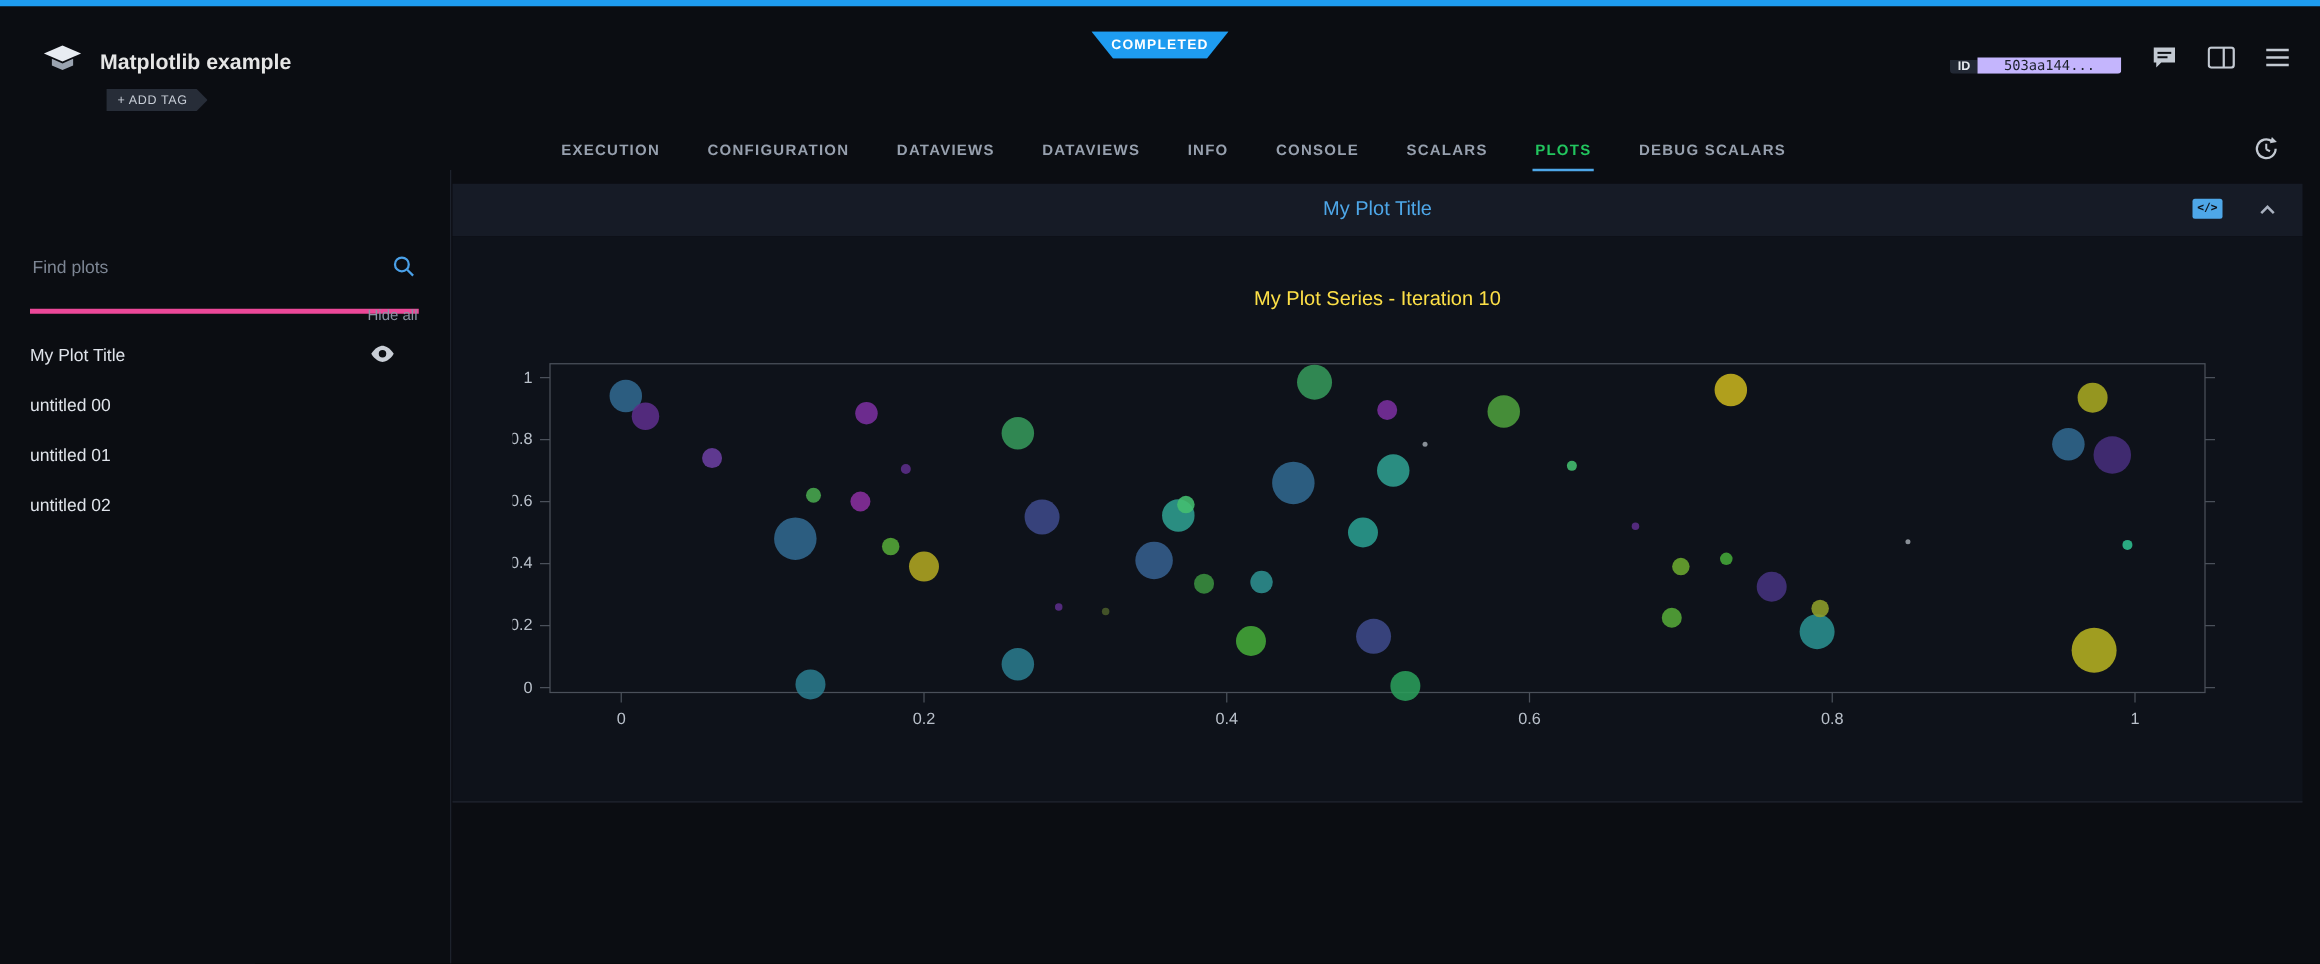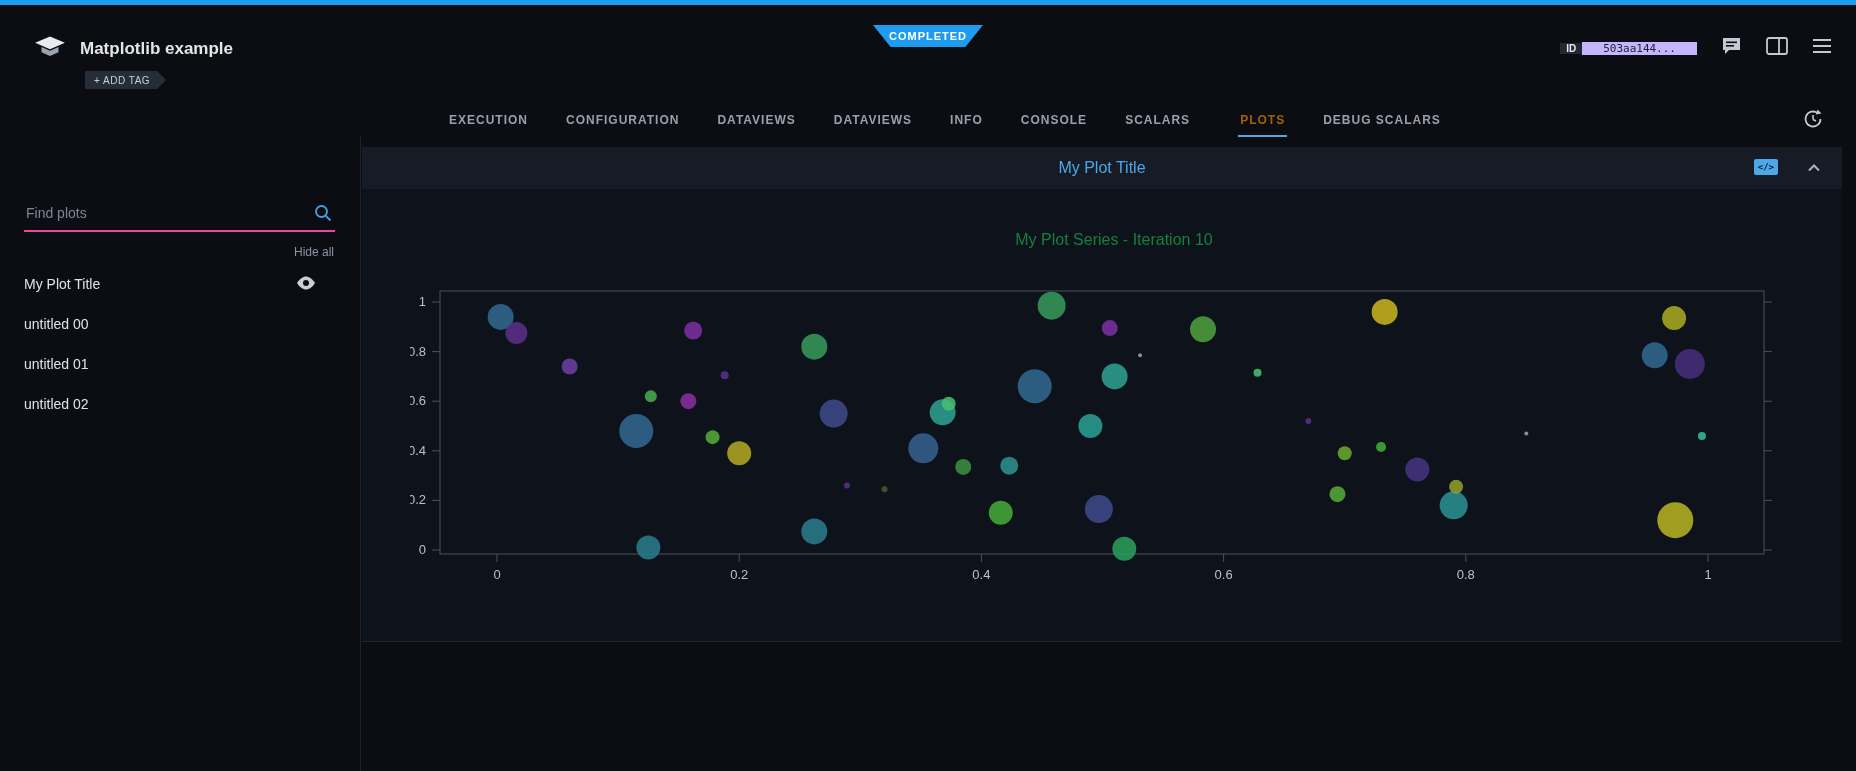--- a/index.html
+++ b/index.html
@@ -12,56 +12,56 @@
     clip-path:polygon(0 0,100% 0,84% 100%,16% 100%); display:flex; align-items:center; justify-content:center;
     color:#fff; font-size:11px; font-weight:bold; letter-spacing:1px;margin-top:20px; }
 
   
   .header-left { position:absolute; left:33px; top:34px; display:flex; align-items:center; gap:13px; }
   .app-title { color:#e5e5e5; font-size:17px; font-weight:bold; }
   .add-tag { position:absolute; left:85px; top:71px; height:18px; padding:0 16px 0 9px; background:#272d38;
     clip-path:polygon(0 0,89% 0,100% 50%,89% 100%,0 100%); display:flex; align-items:center;
     color:#c9cfd8; font-size:10px; letter-spacing:.5px; cursor:pointer; }
   .header-icons { position:absolute; right:24px; top:36px; display:flex; align-items:center; gap:24px; }
-  .id-badge { display:flex; align-items:center; height:21px; border-radius:3px; overflow:hidden; cursor:pointer; }
+  .id-badge { display:flex; align-items:flex-end; height:21px; border-radius:3px; overflow:hidden; cursor:pointer; }
   .id-badge .id-key { background:#222834; color:#e6eaf0; font-size:10px; font-weight:bold; display:flex; align-items:center; padding:0 6px; }
   .id-badge .id-val { background:#c4b5fd; color:#1c212b; font-size:11px; font-family:"DejaVu Sans Mono",monospace; display:flex; align-items:center; padding:0 21px; }
 
   
   .tabs { position:absolute; left:447px; top:104px; height:33px; display:flex; gap:34px; align-items:stretch; }
   .tab { display:flex; align-items:center; color:#97a0ae; font-size:12px; font-weight:bold; letter-spacing:1px;
     cursor:pointer; border-bottom:2px solid transparent; padding:0 2px; }
-  .tab.active { color:#a16207; border-bottom-color:#4ea7e8;margin-left:12px; }
+  .tab.active { color:#22c55e; border-bottom-color:#4ea7e8; }
   .refresh-btn { position:absolute; left:1800px; top:106px; width:26px; height:26px; cursor:pointer; }
 
   
   .sidebar { position:absolute; left:0; top:136px; width:361px; height:635px; border-right:1px solid #1d222c; }
   .search-wrap { position:absolute; left:24px; top:63px; width:311px; }
-  .search-wrap input { width:100%; background:transparent; border:none; border-bottom:2px solid #ec4899;
-    color:#fef9c3; font-size:14px; padding:6px 30px 9px 2px; outline:none; font-family:inherit; }
+  .search-wrap input { width:100%; background:transparent; border:none; border-bottom:4px solid #ec4899;
+    color:#fef9c3; font-size:14px; padding:6px 30px 26px 2px; outline:none; font-family:inherit; }
   .search-wrap input::placeholder { color:#7d8694; }
   .search-icon { position:absolute; right:2px; top:4px; }
   .hide-all { position:absolute; right:26px; top:109px; color:#8a93a3; font-size:12px; cursor:pointer; }
   .plot-list { position:absolute; left:0; top:128px; width:100%; }
   .plot-item { position:relative; height:40px; display:flex; align-items:center; padding-left:24px;
     color:#dfe3ea; font-size:14px; cursor:pointer; }
   .plot-item .eye { position:absolute; right:44px; top:11px; }
 
   
   .main { position:absolute; left:362px; top:136px; width:1480px; height:635px; }
   .panel-header { position:absolute; left:0; top:11px; width:1480px; height:42px; background:#161b26;
     display:flex; align-items:center; justify-content:center; }
   .panel-title { color:#4ea7e8; font-size:16px; }
   .code-chip { position:absolute; right:64px; top:12px; background:#4ea7e8; color:#0d1118; font-size:9px;
     font-weight:bold; border-radius:2px; padding:3px 4px; cursor:pointer; font-family:"DejaVu Sans Mono",monospace; }
   .collapse-btn { position:absolute; right:20px; top:13px; cursor:pointer; }
   .plot-panel { position:absolute; left:0; top:53px; width:1480px; height:453px; background:#0e121a;
     border-bottom:1px solid #20252f; }
-  .chart-title { position:absolute; left:90px; top:42px; width:1324px; text-align:center;
-    color:#15803d; font-size:16px; }
+  .chart-title { position:absolute; left:78px; top:42px; width:1324px; text-align:center;
+    color:#fde047; font-size:16px; }
   #scatter-svg { position:absolute; left:48px; top:91px; }
   #scatter-svg text { font-family:"Liberation Sans","DejaVu Sans",sans-serif; }
 </style>
 </head>
 <body>
 
 <div id="app">
   <div class="top-bar"></div>
   <div class="status-badge">COMPLETED</div>
 

